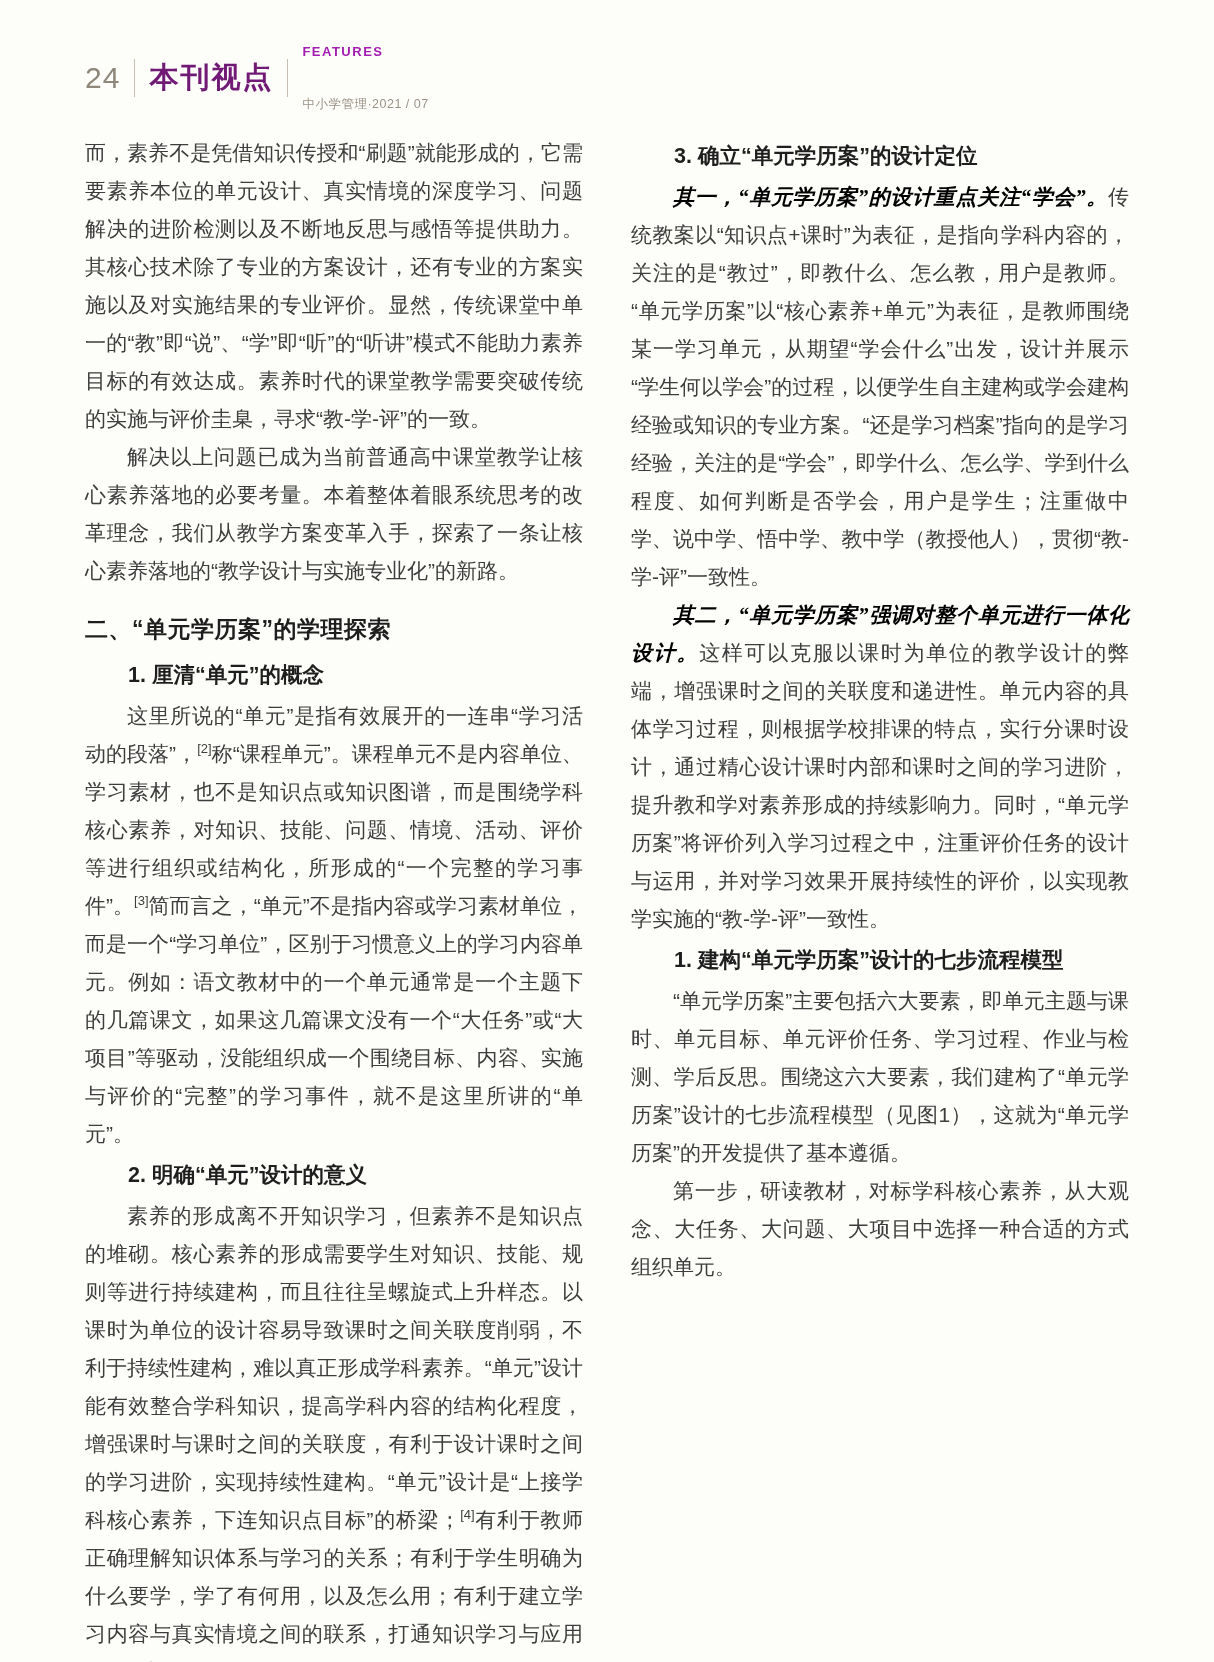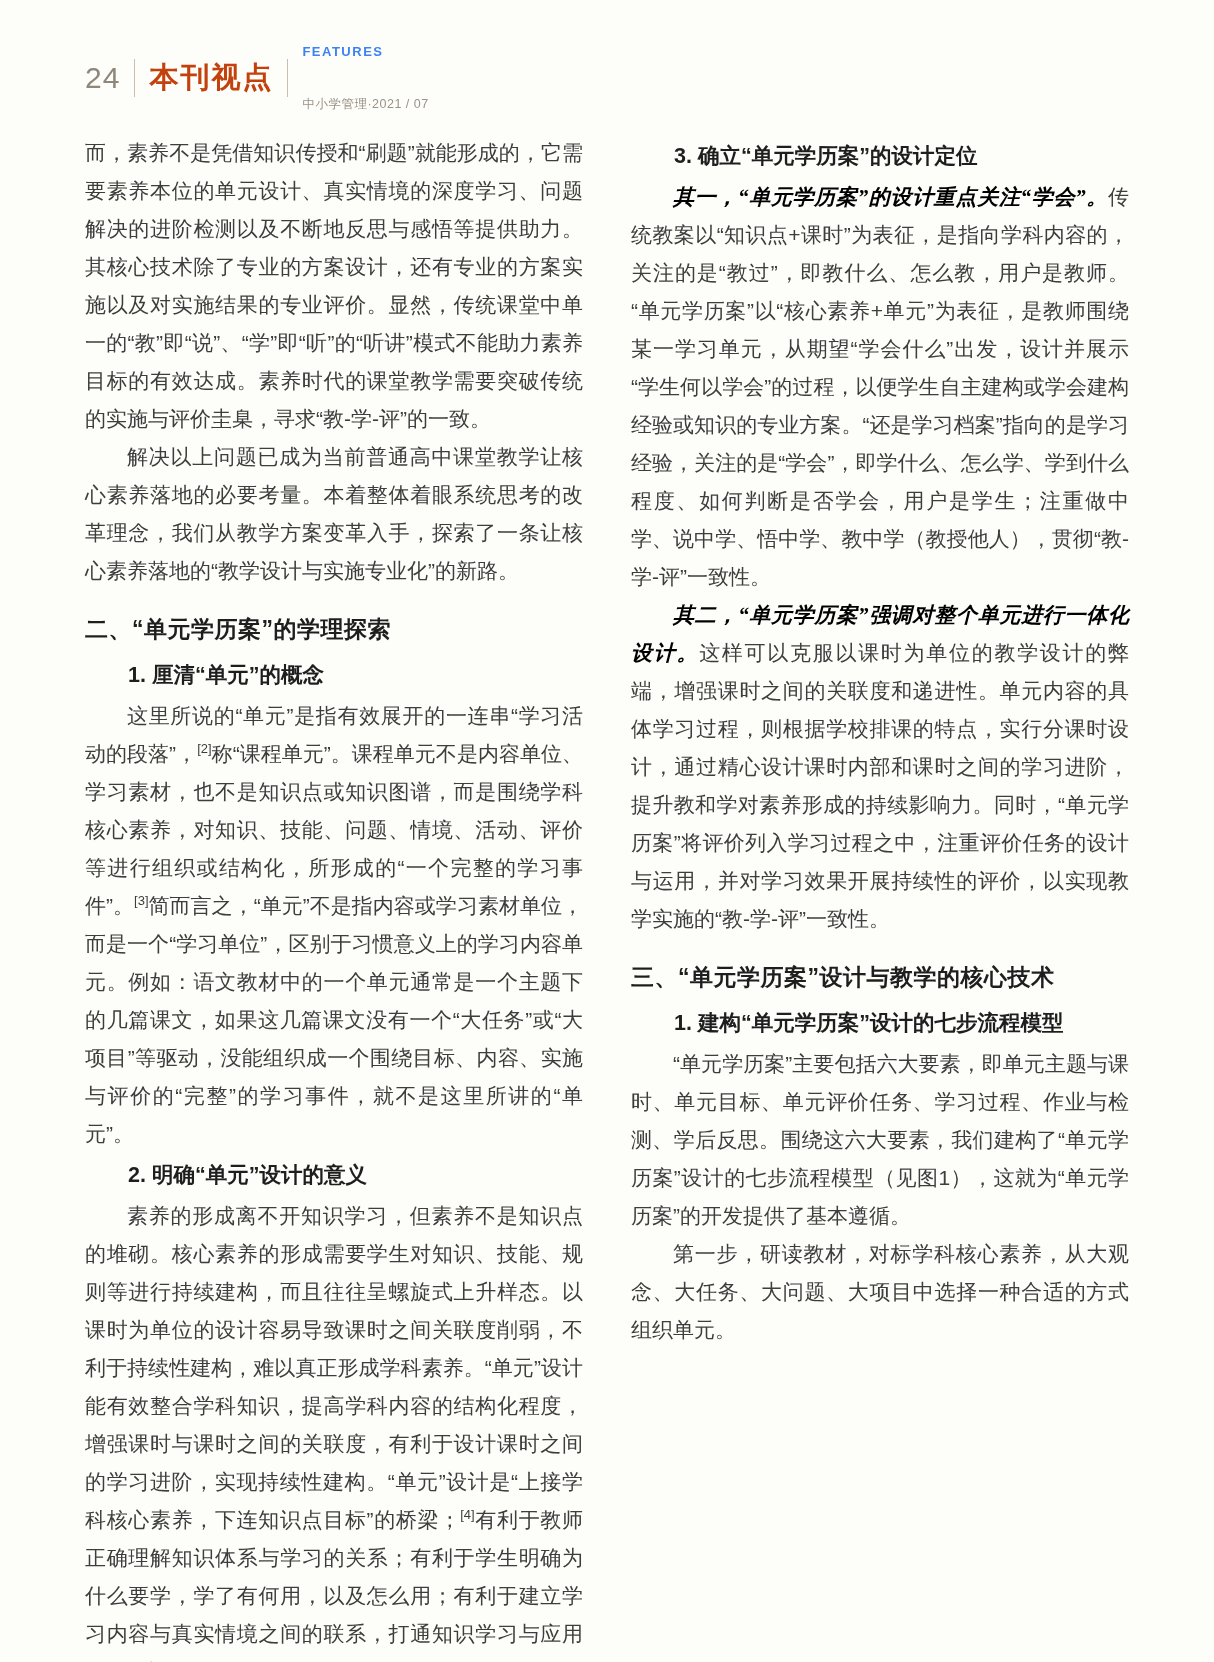--- a/index.html
+++ b/index.html
@@ -23,27 +23,27 @@
     margin-bottom:30px;
   }
   .hdr .pagenum{
     font-size:30px;color:#8f877a;letter-spacing:1px;
   }
   .hdr .vdiv{
     width:1px;height:38px;background:#c6bfb2;
     margin:0 14px;
   }
   .hdr .section{
-    font-size:29px;font-weight:bold;color:#c2410c;letter-spacing:2px;
+    font-size:29px;font-weight:bold;color:#701a75;letter-spacing:2px;
   }
   .hdr .meta{
     display:flex;flex-direction:column;justify-content:center;line-height:1.35;
   }
   .hdr .features{
-    font-size:13px;font-weight:bold;color:#3b82f6;letter-spacing:1.5px;
+    font-size:13px;font-weight:bold;color:#a21caf;letter-spacing:1.5px;
   }
   .hdr .journal{
     font-size:12.5px;color:#9b9285;letter-spacing:0.5px;margin-top:36px;
   }
   
   .columns{
     display:flex;
     gap:48px;
   }
   .col{
@@ -111,20 +111,19 @@
         <h2 class="h2">二、“单元学历案”的学理探索</h2>
         <h3 class="h3">1. 厘清“单元”的概念</h3>
         <p class="para"><span>这里所说的“单元”是指有效展开的一连串“学习活动的段落”，</span><sup class="fnref">[2]</sup><span>称“课程单元”。课程单元不是内容单位、学习素材，也不是知识点或知识图谱，而是围绕学科核心素养，对知识、技能、问题、情境、活动、评价等进行组织或结构化，所形成的“一个完整的学习事件”。</span><sup class="fnref">[3]</sup><span>简而言之，“单元”不是指内容或学习素材单位，而是一个“学习单位”，区别于习惯意义上的学习内容单元。例如：语文教材中的一个单元通常是一个主题下的几篇课文，如果这几篇课文没有一个“大任务”或“大项目”等驱动，没能组织成一个围绕目标、内容、实施与评价的“完整”的学习事件，就不是这里所讲的“单元”。</span></p>
         <h3 class="h3">2. 明确“单元”设计的意义</h3>
         <p class="para"><span>素养的形成离不开知识学习，但素养不是知识点的堆砌。核心素养的形成需要学生对知识、技能、规则等进行持续建构，而且往往呈螺旋式上升样态。以课时为单位的设计容易导致课时之间关联度削弱，不利于持续性建构，难以真正形成学科素养。“单元”设计能有效整合学科知识，提高学科内容的结构化程度，增强课时与课时之间的关联度，有利于设计课时之间的学习进阶，实现持续性建构。“单元”设计是“上接学科核心素养，下连知识点目标”的桥梁；</span><sup class="fnref">[4]</sup><span>有利于教师正确理解知识体系与学习的关系；有利于学生明确为什么要学，学了有何用，以及怎么用；有利于建立学习内容与真实情境之间的联系，打通知识学习与应用的“最后一公里”，</span></p>
       </section>
     <section class="col" id="col-right">
         <h3 class="h3">3. 确立“单元学历案”的设计定位</h3>
         <p class="para"><span class="kai">其一，“单元学历案”的设计重点关注“学会”。</span><span>传统教案以“知识点+课时”为表征，是指向学科内容的，关注的是“教过”，即教什么、怎么教，用户是教师。“单元学历案”以“核心素养+单元”为表征，是教师围绕某一学习单元，从期望“学会什么”出发，设计并展示“学生何以学会”的过程，以便学生自主建构或学会建构经验或知识的专业方案。“还是学习档案”指向的是学习经验，关注的是“学会”，即学什么、怎么学、学到什么程度、如何判断是否学会，用户是学生；注重做中学、说中学、悟中学、教中学（教授他人），贯彻“教-学-评”一致性。</span></p>
         <p class="para"><span class="kai">其二，“单元学历案”强调对整个单元进行一体化设计。</span><span>这样可以克服以课时为单位的教学设计的弊端，增强课时之间的关联度和递进性。单元内容的具体学习过程，则根据学校排课的特点，实行分课时设计，通过精心设计课时内部和课时之间的学习进阶，提升教和学对素养形成的持续影响力。同时，“单元学历案”将评价列入学习过程之中，注重评价任务的设计与运用，并对学习效果开展持续性的评价，以实现教学实施的“教-学-评”一致性。</span></p>
-        <h2 class="h2">三、“单元学历案”设计与教学的核心技术</h2>
         <h3 class="h3">1. 建构“单元学历案”设计的七步流程模型</h3>
         <p class="para"><span>“单元学历案”主要包括六大要素，即单元主题与课时、单元目标、单元评价任务、学习过程、作业与检测、学后反思。围绕这六大要素，我们建构了“单元学历案”设计的七步流程模型（见图1），这就为“单元学历案”的开发提供了基本遵循。</span></p>
         <p class="para"><span>第一步，研读教材，对标学科核心素养，从大观念、大任务、大问题、大项目中选择一种合适的方式组织单元。</span></p>
       </section>
   </main>
 
 </div>
 
 </body></html>

